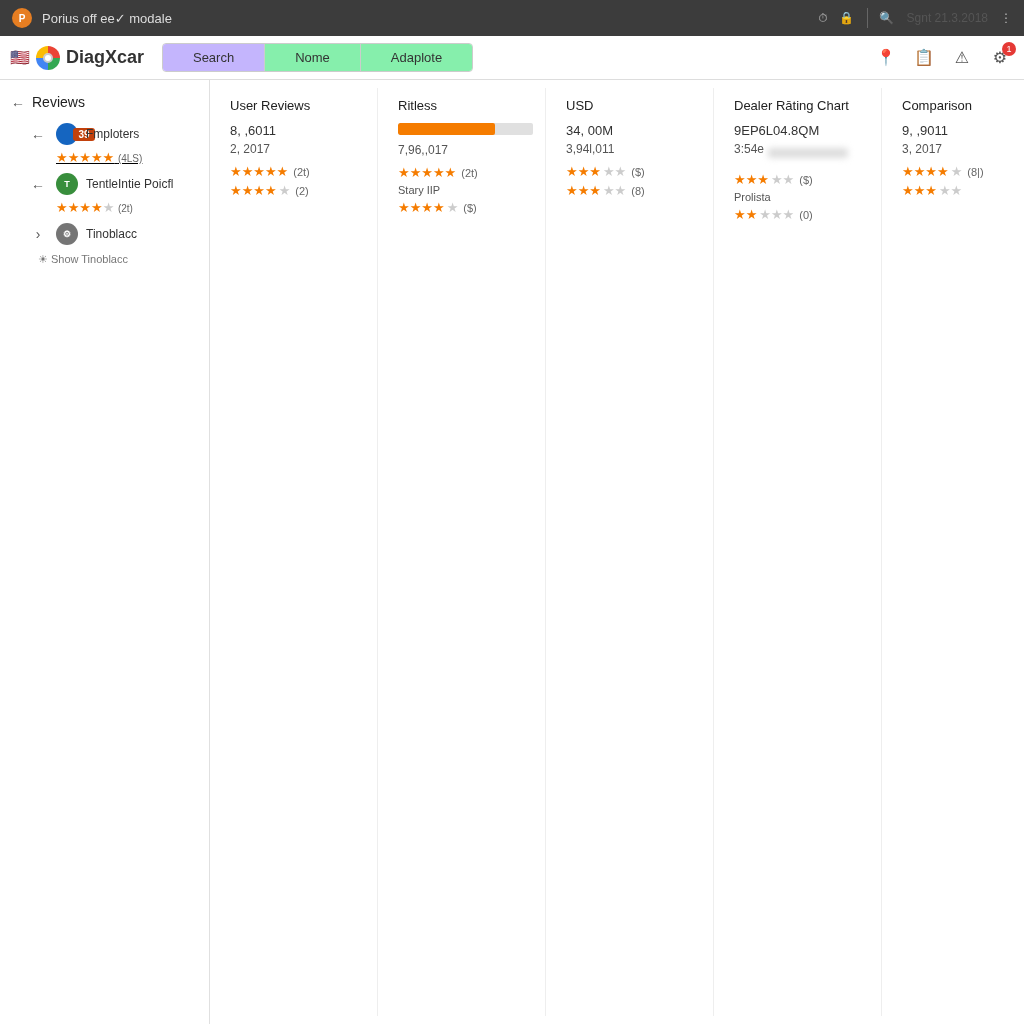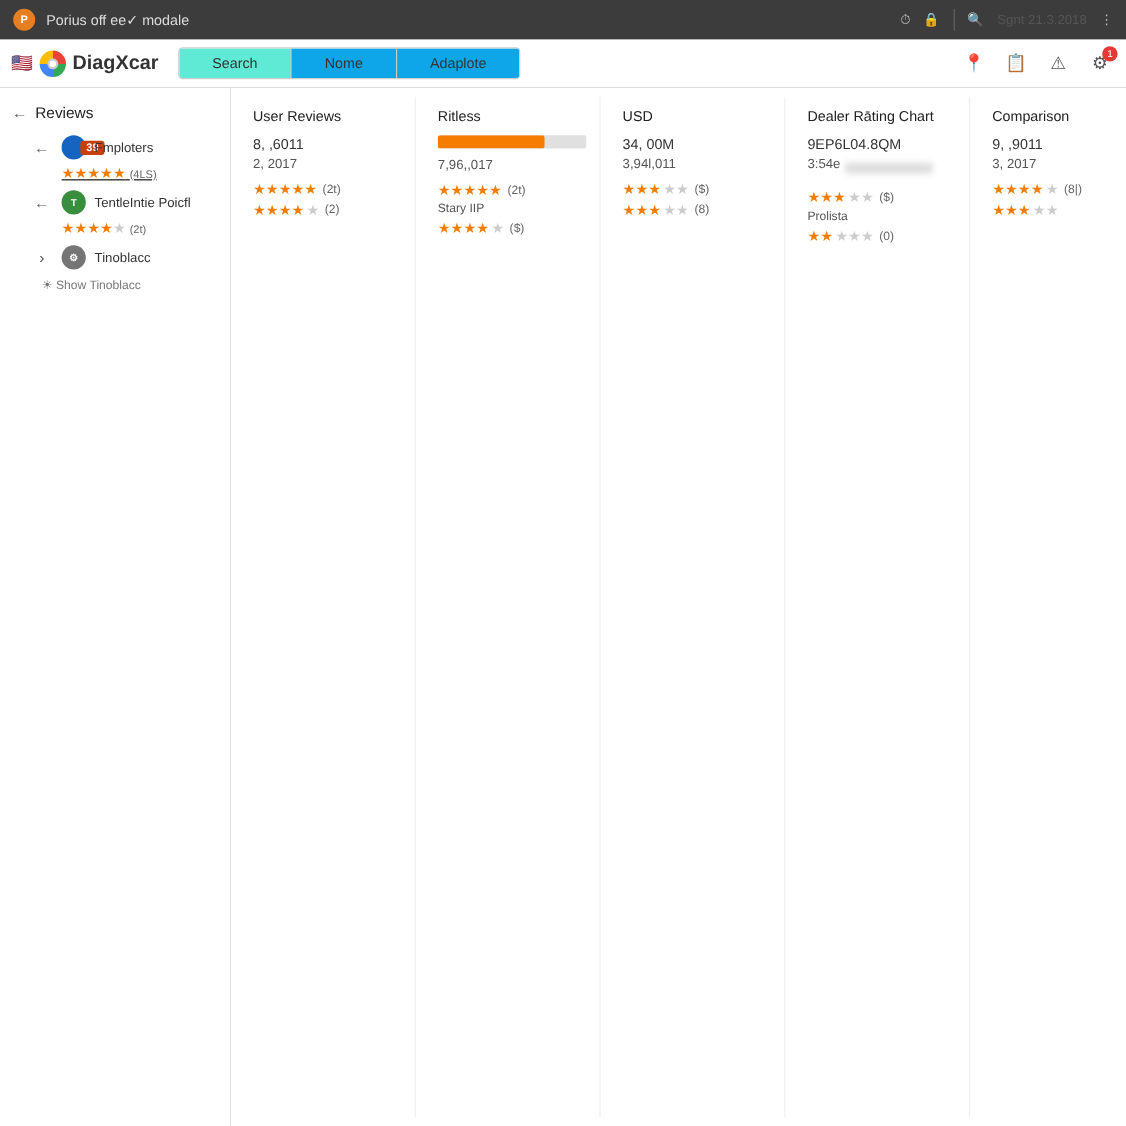--- a/index.html
+++ b/index.html
@@ -66,27 +66,27 @@
     }
     .nav-tabs {
       display: flex; gap: 0;
       border: 1px solid #ccc;
       border-radius: 4px;
       overflow: hidden;
     }
     .nav-tab {
       padding: 6px 30px;
       border-right: 1px solid #ccc;
-      background: #0ea5e9;
+      background: #86efac;
       cursor: pointer;
       font-size: 13px;
       color: #333;
     }
     .nav-tab:last-child { border-right: none; }
-    .nav-tab.active { background: #5eead4; }
+    .nav-tab.active { background: #c4b5fd; }
     .header-actions {
       margin-left: auto;
       display: flex; align-items: center; gap: 10px;
     }
     .header-icon {
       width: 28px; height: 28px;
       display: flex; align-items: center; justify-content: center;
       cursor: pointer; color: #555; font-size: 16px;
     }
     .notif-wrap { position: relative; }

